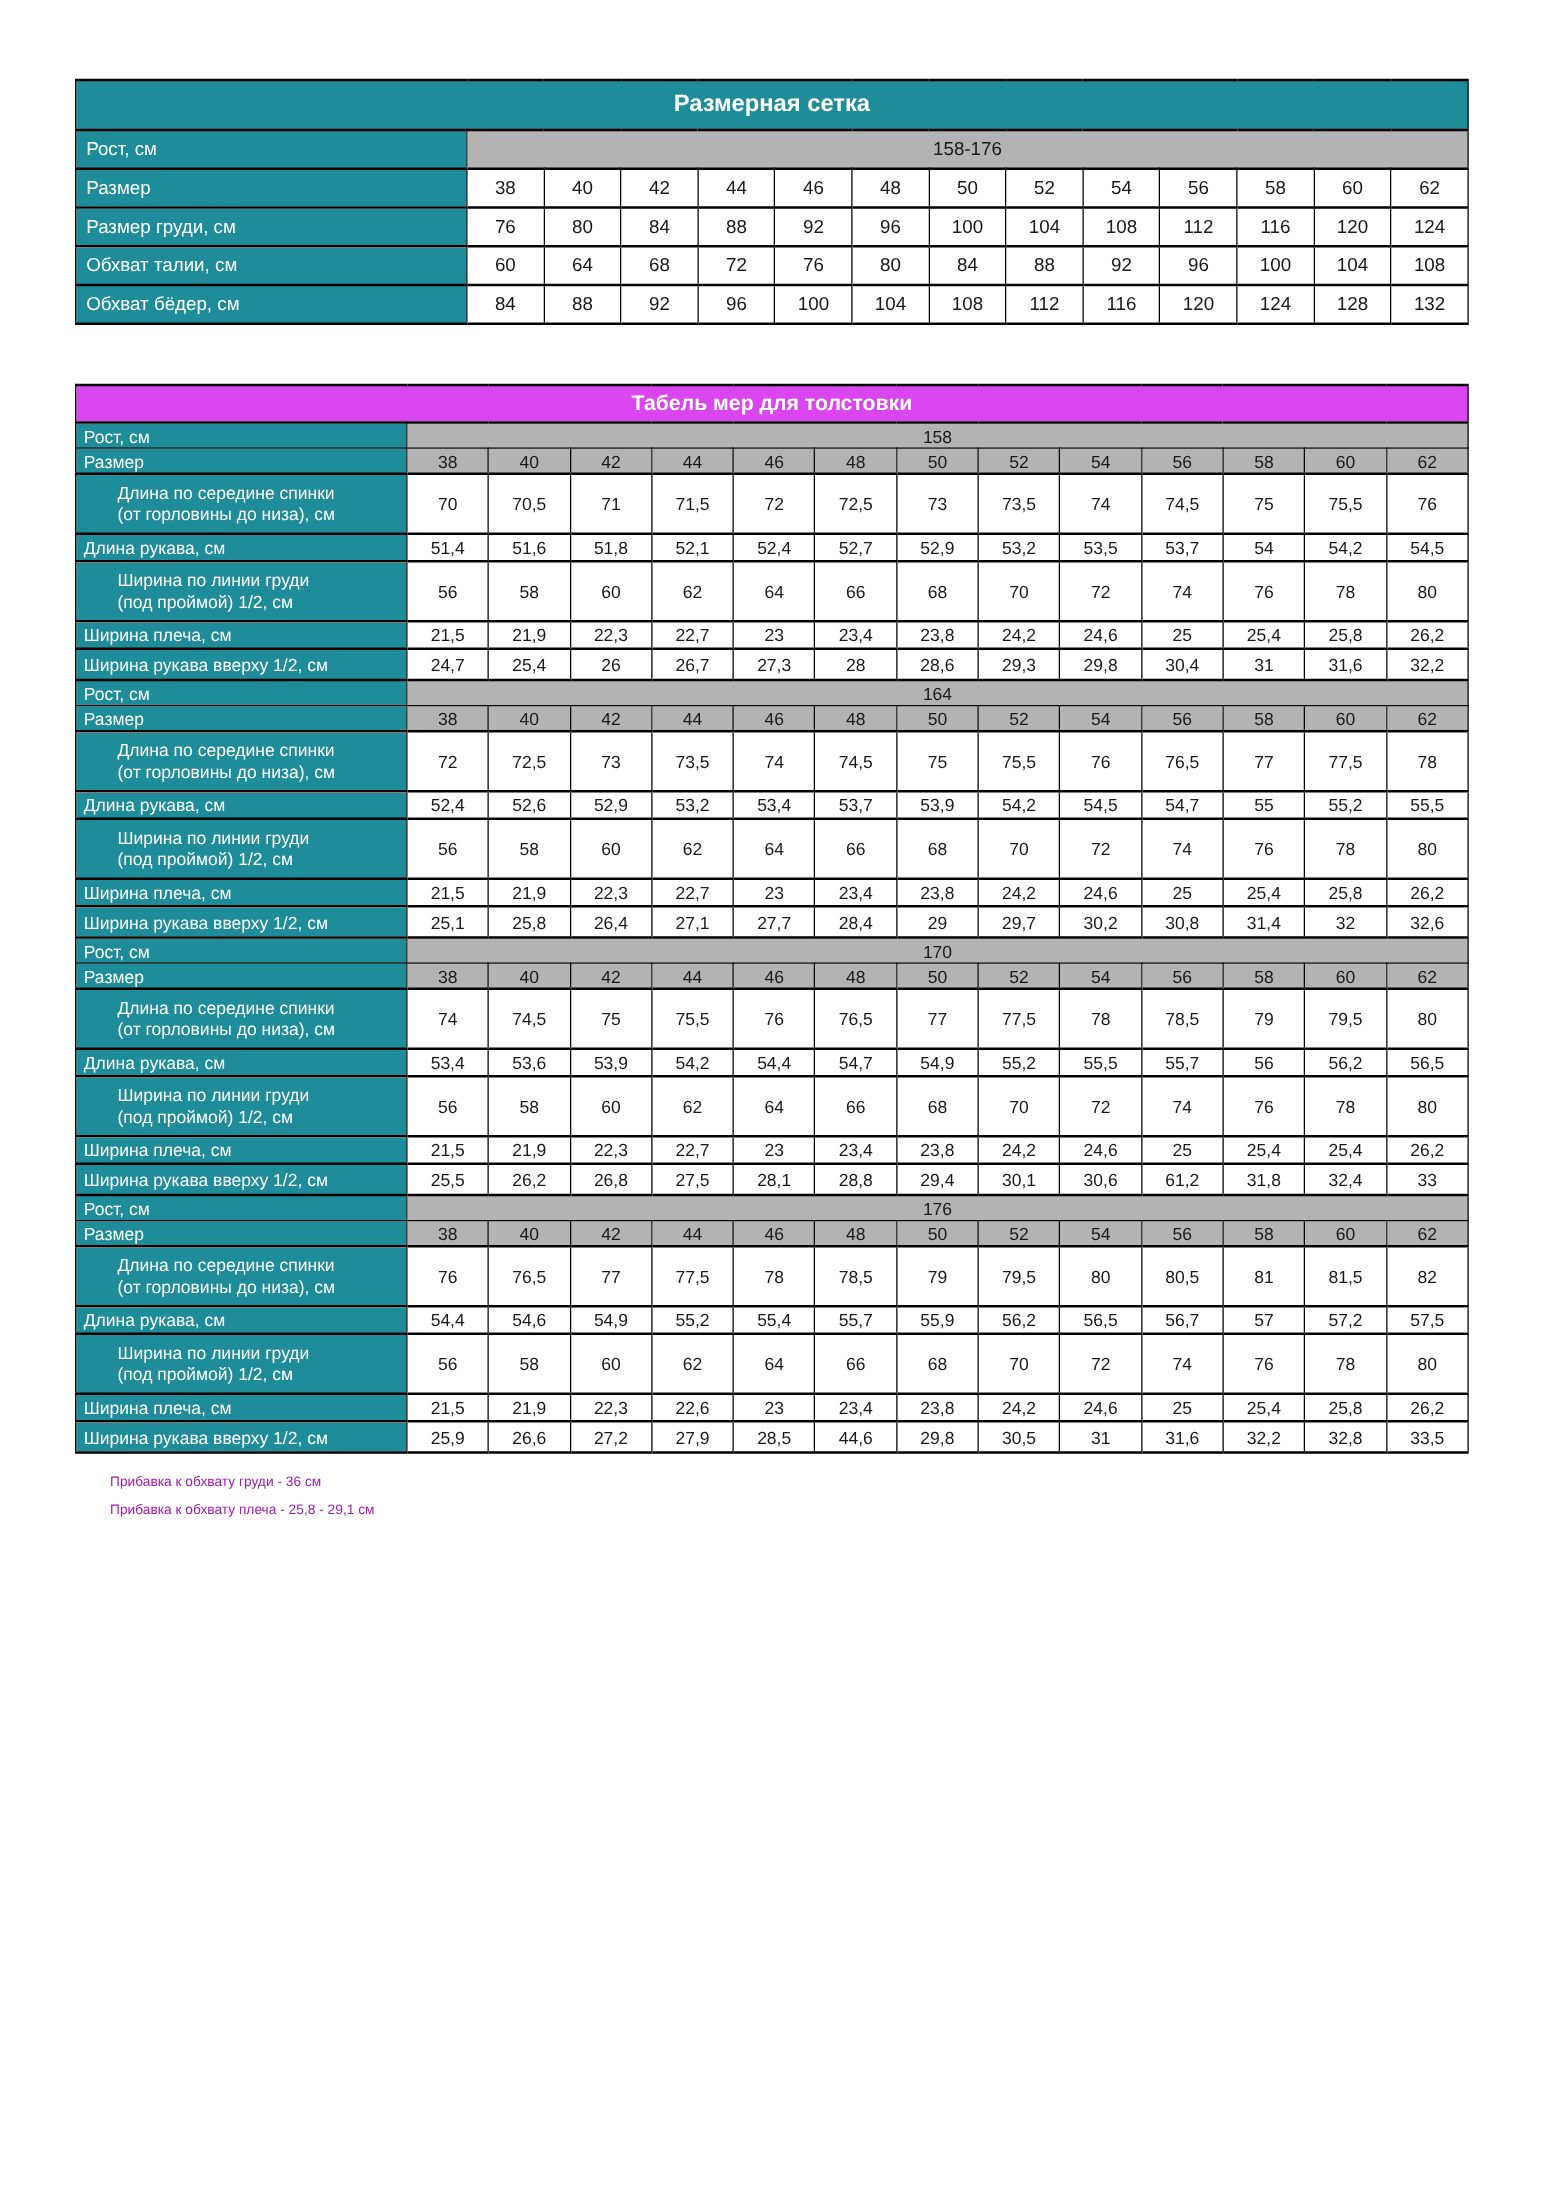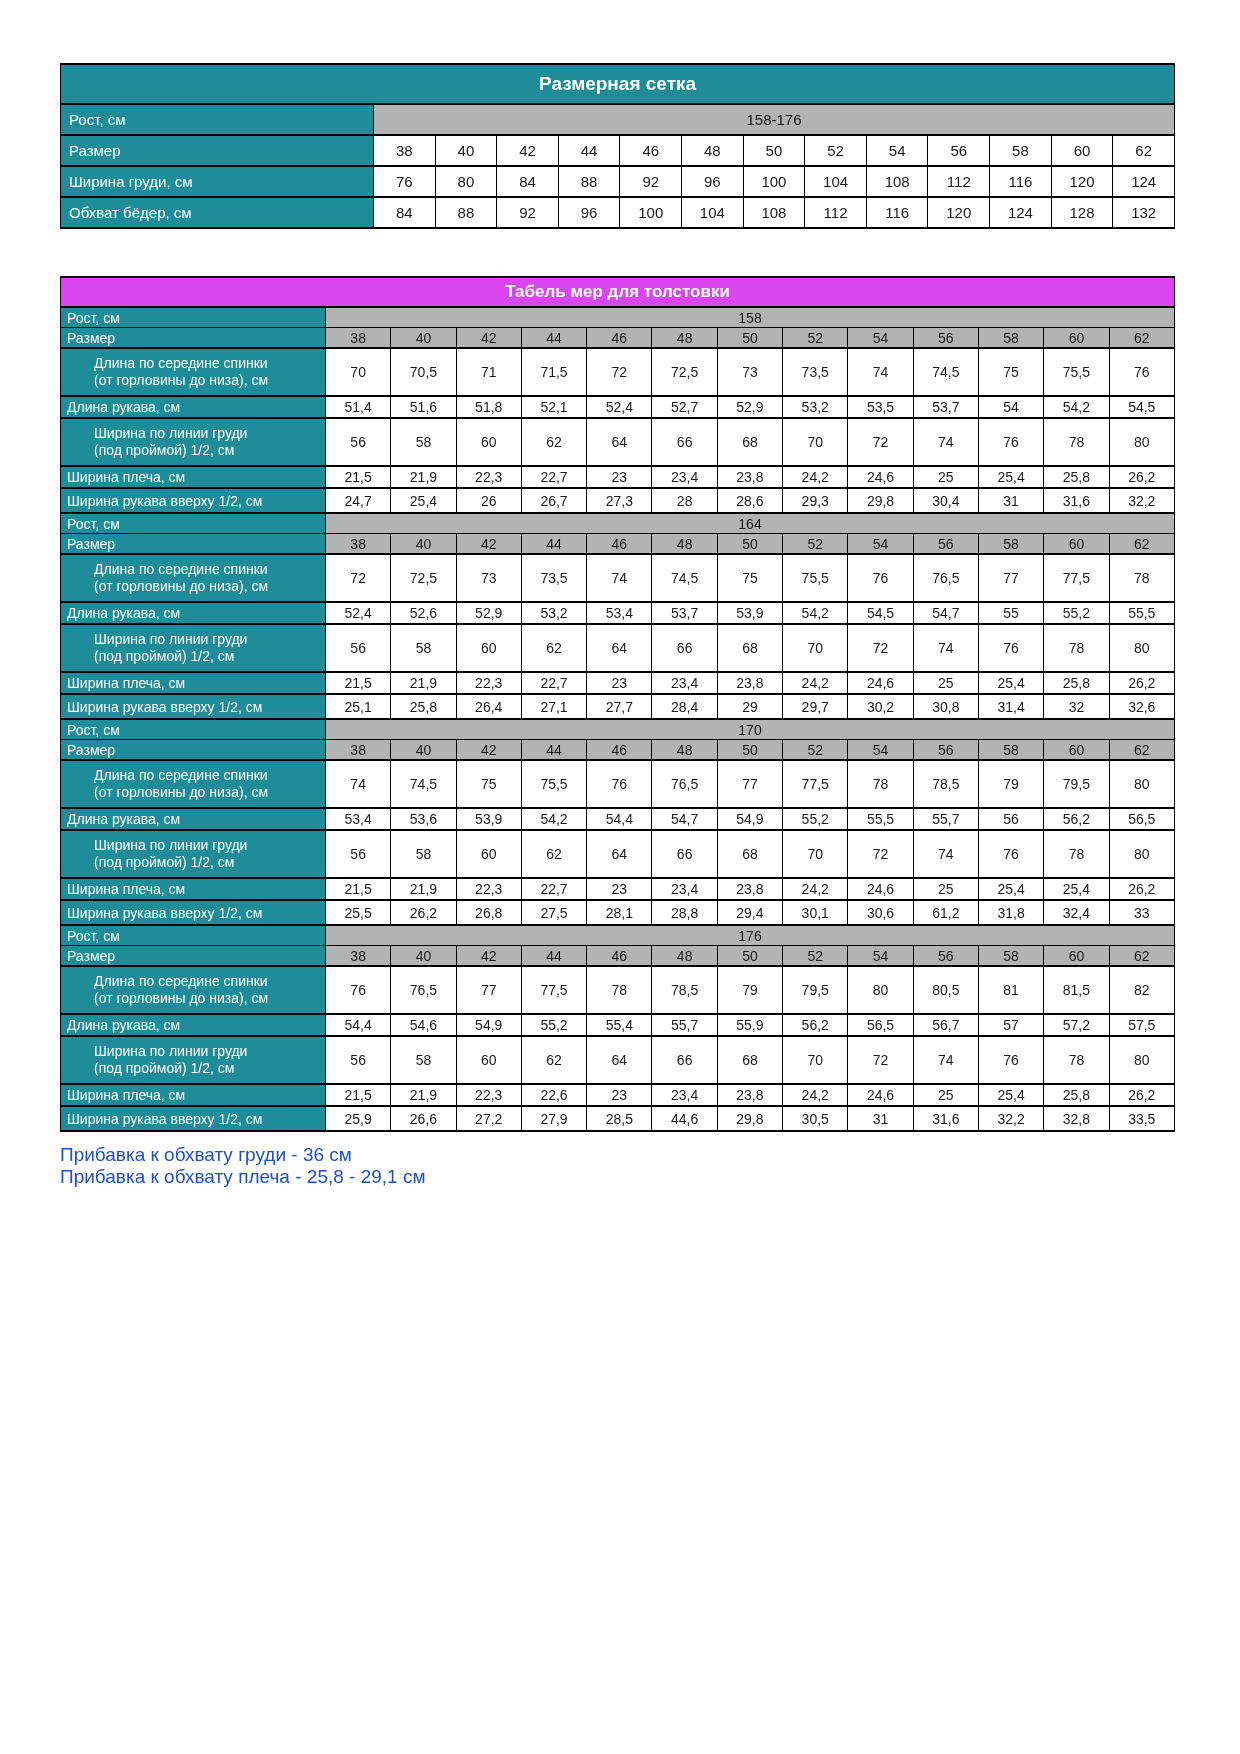--- a/index.html
+++ b/index.html
@@ -65,23 +65,24 @@
   .t2 .lbl { padding-left: 6px; }
   .t2 .lbl .line { display: block; line-height: 1.25; text-align: left; margin-left: 27px; }
   .t2 tr.r-height td { height: 17px; border-bottom-width: 1px; }
   .t2 tr.r-size td   { height: 17px; border-top-width: 1px; }
   .t2 tr.r-two td    { height: 44px; }
   .t2 tr.r-single td { height: 18px; }
   .t2 tr.r-last td   { height: 21px; }
   
   .footnotes {
     margin-top: 12px;
-    font-size: 19px;
+    font-size: 11px;
     line-height: 22px;
-    color: #1d4ed8;
+    color: #a21caf;
+    margin-left: 28px;
   }
 </style>
 </head>
 <body>
 
 <div class="page">
 
   <table class="t1">
     <colgroup>
       <col class="c-label">
@@ -107,34 +108,50 @@
           <td class="val">48</td>
           <td class="val">50</td>
           <td class="val">52</td>
           <td class="val">54</td>
           <td class="val">56</td>
           <td class="val">58</td>
           <td class="val">60</td>
           <td class="val">62</td>
         </tr>
         <tr>
-          <td class="lbl">Ширина груди, см</td>
+          <td class="lbl">Размер груди, см</td>
           <td class="val">76</td>
           <td class="val">80</td>
           <td class="val">84</td>
           <td class="val">88</td>
           <td class="val">92</td>
           <td class="val">96</td>
           <td class="val">100</td>
           <td class="val">104</td>
           <td class="val">108</td>
           <td class="val">112</td>
           <td class="val">116</td>
           <td class="val">120</td>
           <td class="val">124</td>
+        </tr>
+        <tr>
+          <td class="lbl">Обхват талии, см</td>
+          <td class="val">60</td>
+          <td class="val">64</td>
+          <td class="val">68</td>
+          <td class="val">72</td>
+          <td class="val">76</td>
+          <td class="val">80</td>
+          <td class="val">84</td>
+          <td class="val">88</td>
+          <td class="val">92</td>
+          <td class="val">96</td>
+          <td class="val">100</td>
+          <td class="val">104</td>
+          <td class="val">108</td>
         </tr>
         <tr>
           <td class="lbl">Обхват бёдер, см</td>
           <td class="val">84</td>
           <td class="val">88</td>
           <td class="val">92</td>
           <td class="val">96</td>
           <td class="val">100</td>
           <td class="val">104</td>
           <td class="val">108</td>

